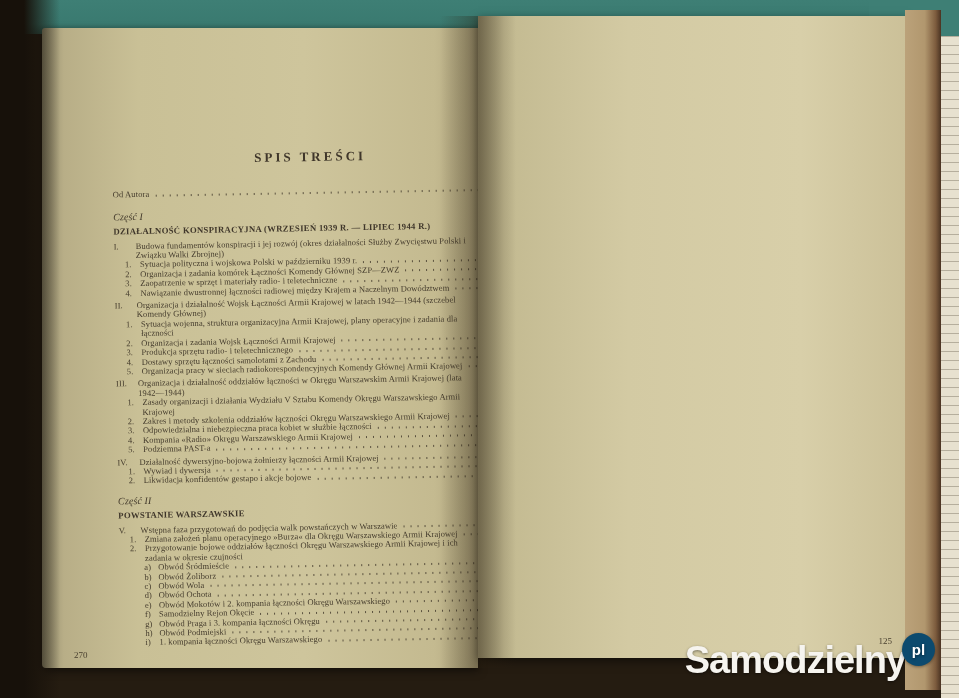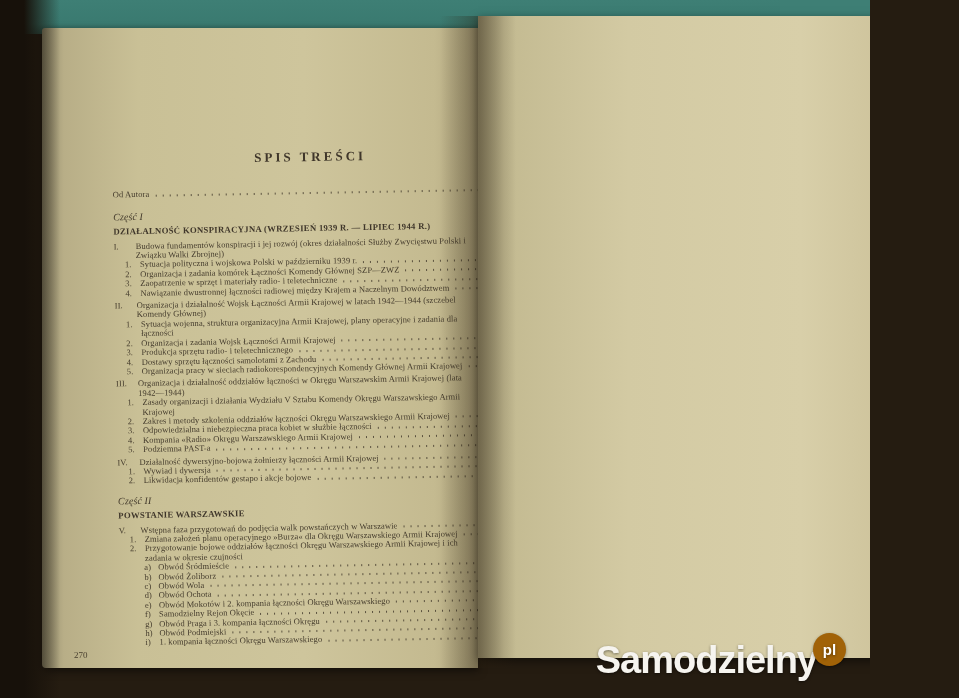--- a/index.html
+++ b/index.html
@@ -1,17 +1,17 @@
 <!DOCTYPE html>
 <html><head>
 <meta charset="utf-8">
 <style>
   html,body{margin:0;padding:0;}
   body{width:959px;height:698px;overflow:hidden;background:#251c11;font-family:"Liberation Serif","DejaVu Serif",serif;}
-  .scene{position:relative;width:823px;height:698px;background:#251c11;overflow:hidden;padding-left:47px;}
+  .scene{position:relative;width:959px;height:698px;background:#251c11;overflow:hidden;}
   .table-top{position:absolute;left:0;top:0;width:959px;height:34px;background:linear-gradient(180deg,#3e7f75 0%,#3a7a70 70%,#2f5e55 100%);}
   .table-corner{position:absolute;right:0;top:0;width:90px;height:78px;background:#3e7f75;}
   .shadow-left{position:absolute;left:0;top:0;width:60px;height:698px;background:linear-gradient(90deg,#17110a 40%,rgba(23,17,10,0) 100%);}
 
   
   .page{position:absolute;box-shadow:0 3px 9px rgba(0,0,0,.5);}
   .p-left{left:42px;top:28px;width:436px;height:640px;border-radius:3px 0 0 4px;
     background:linear-gradient(90deg,#8f886a 0%,#b8ae87 5%,#c9c096 22%,#cec59c 60%,#c4ba90 90%,#a99e78 100%);}
   .p-right{left:478px;top:16px;width:430px;height:642px;
     background:linear-gradient(90deg,#9e9572 0%,#c3ba91 6%,#d3caa3 35%,#d8cfa9 75%,#cbc098 100%);}
@@ -42,21 +42,21 @@
   .pg{flex:0 0 22px;text-align:right;align-self:flex-end;}
   .intro-row{margin-bottom:12px;}
 
   .folio{position:absolute;font-size:9px;color:#4a4130;}
   .folio-left{left:32px;bottom:8px;margin-top:28px;}
   .folio-right{right:16px;bottom:12px;}
 
   
   .watermark{position:absolute;right:24px;bottom:16px;font-family:"Liberation Sans","DejaVu Sans",sans-serif;
     font-weight:bold;font-size:38px;color:#f6f4ef;text-shadow:0 1px 3px rgba(0,0,0,.45);letter-spacing:-1px;}
-  .wm-badge{display:inline-block;width:33px;height:33px;border-radius:50%;background:#a16207;color:#fff;
+  .wm-badge{display:inline-block;width:33px;height:33px;border-radius:50%;background:#0c4a6e;color:#fff;
     font-size:15px;letter-spacing:0;text-align:center;line-height:33px;vertical-align:18px;margin-left:-4px;
     box-shadow:0 1px 3px rgba(0,0,0,.4);}
 </style>
 </head>
 <body>
 
 <div class="scene">
   <div class="table-top"></div>
   <div class="table-corner"></div>
 

